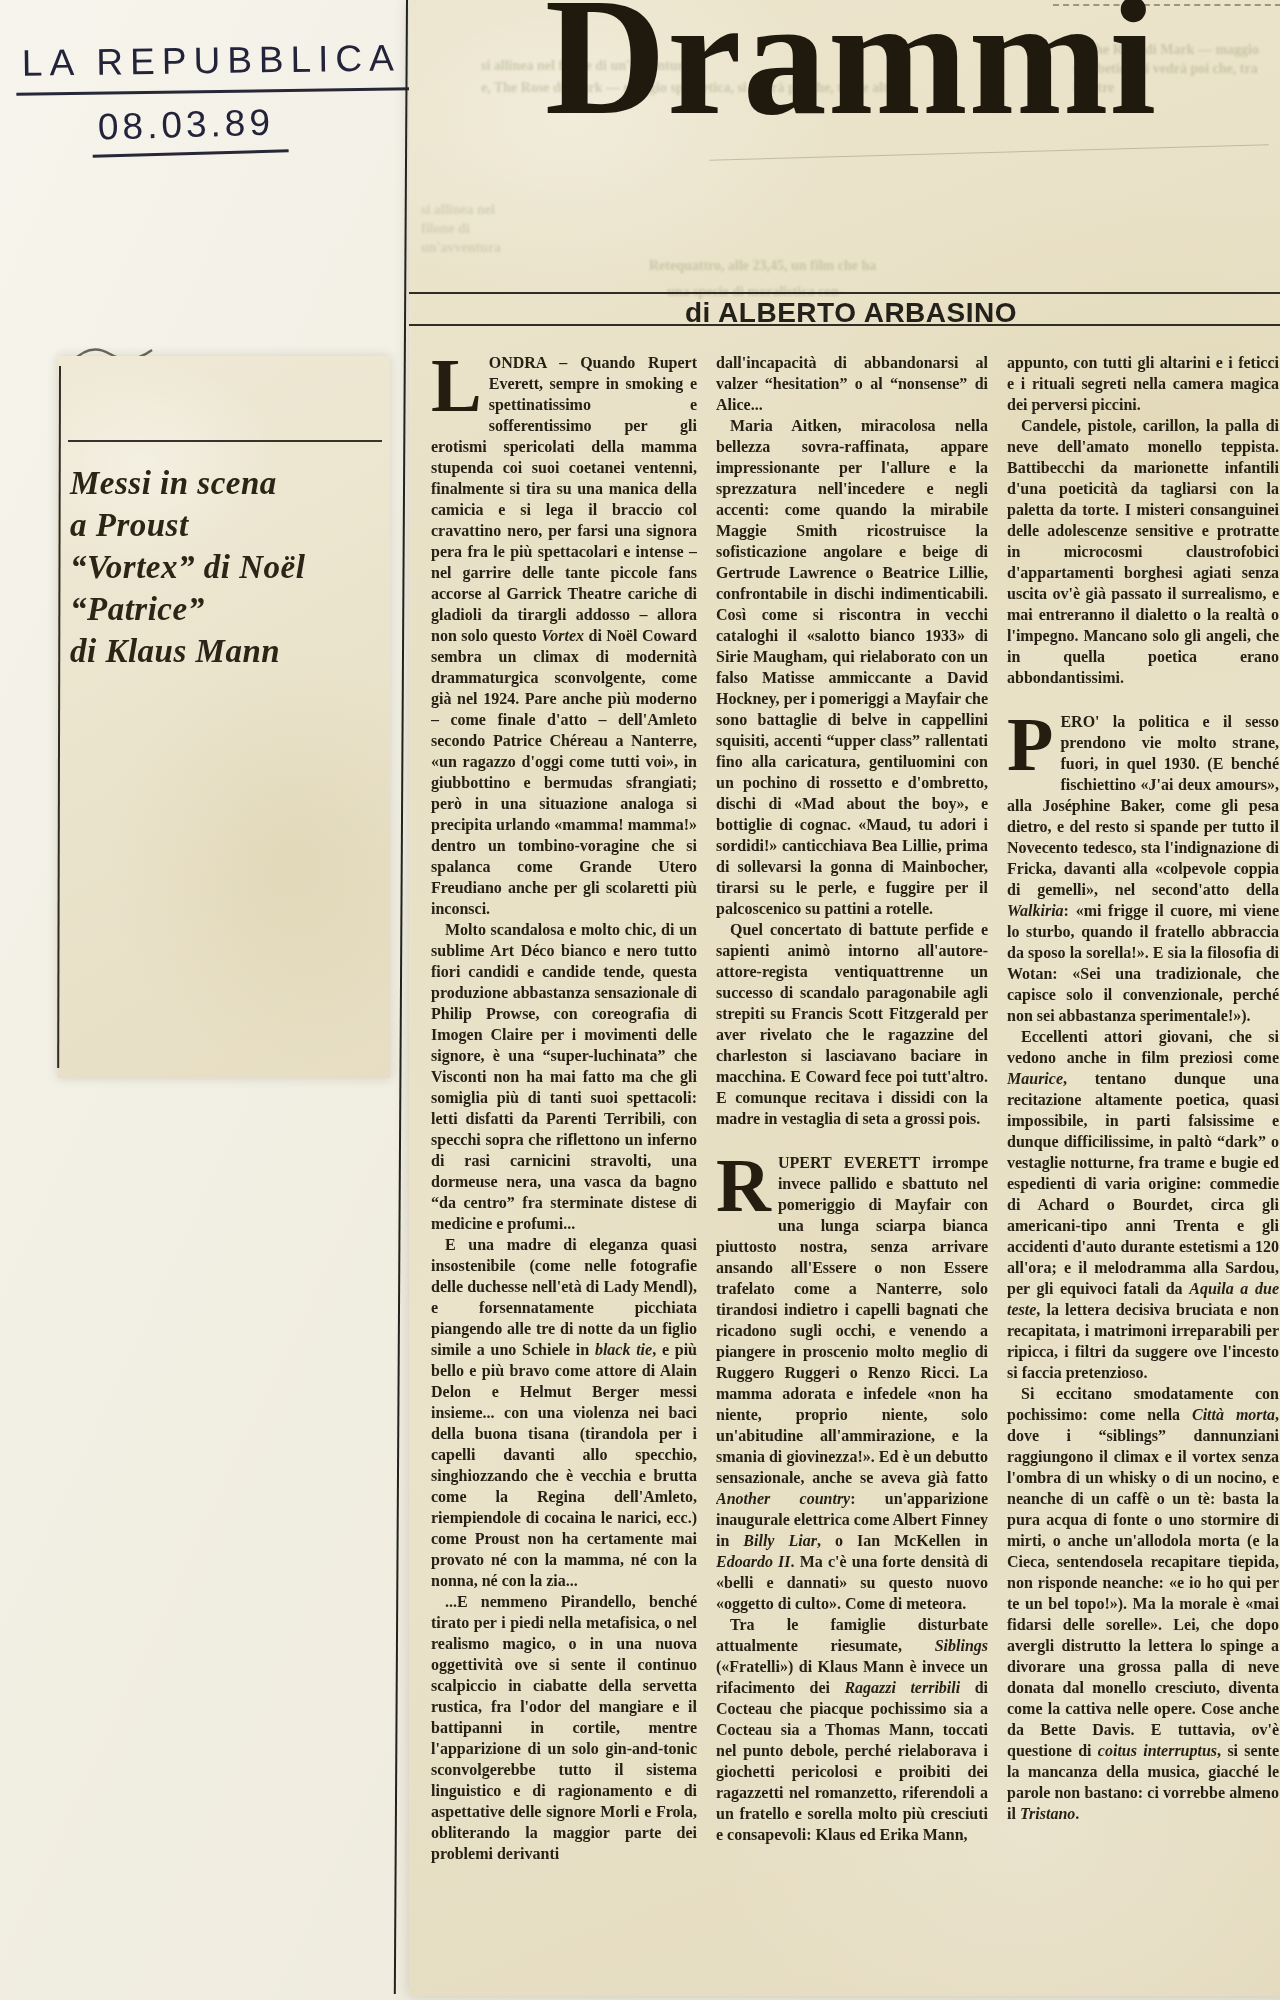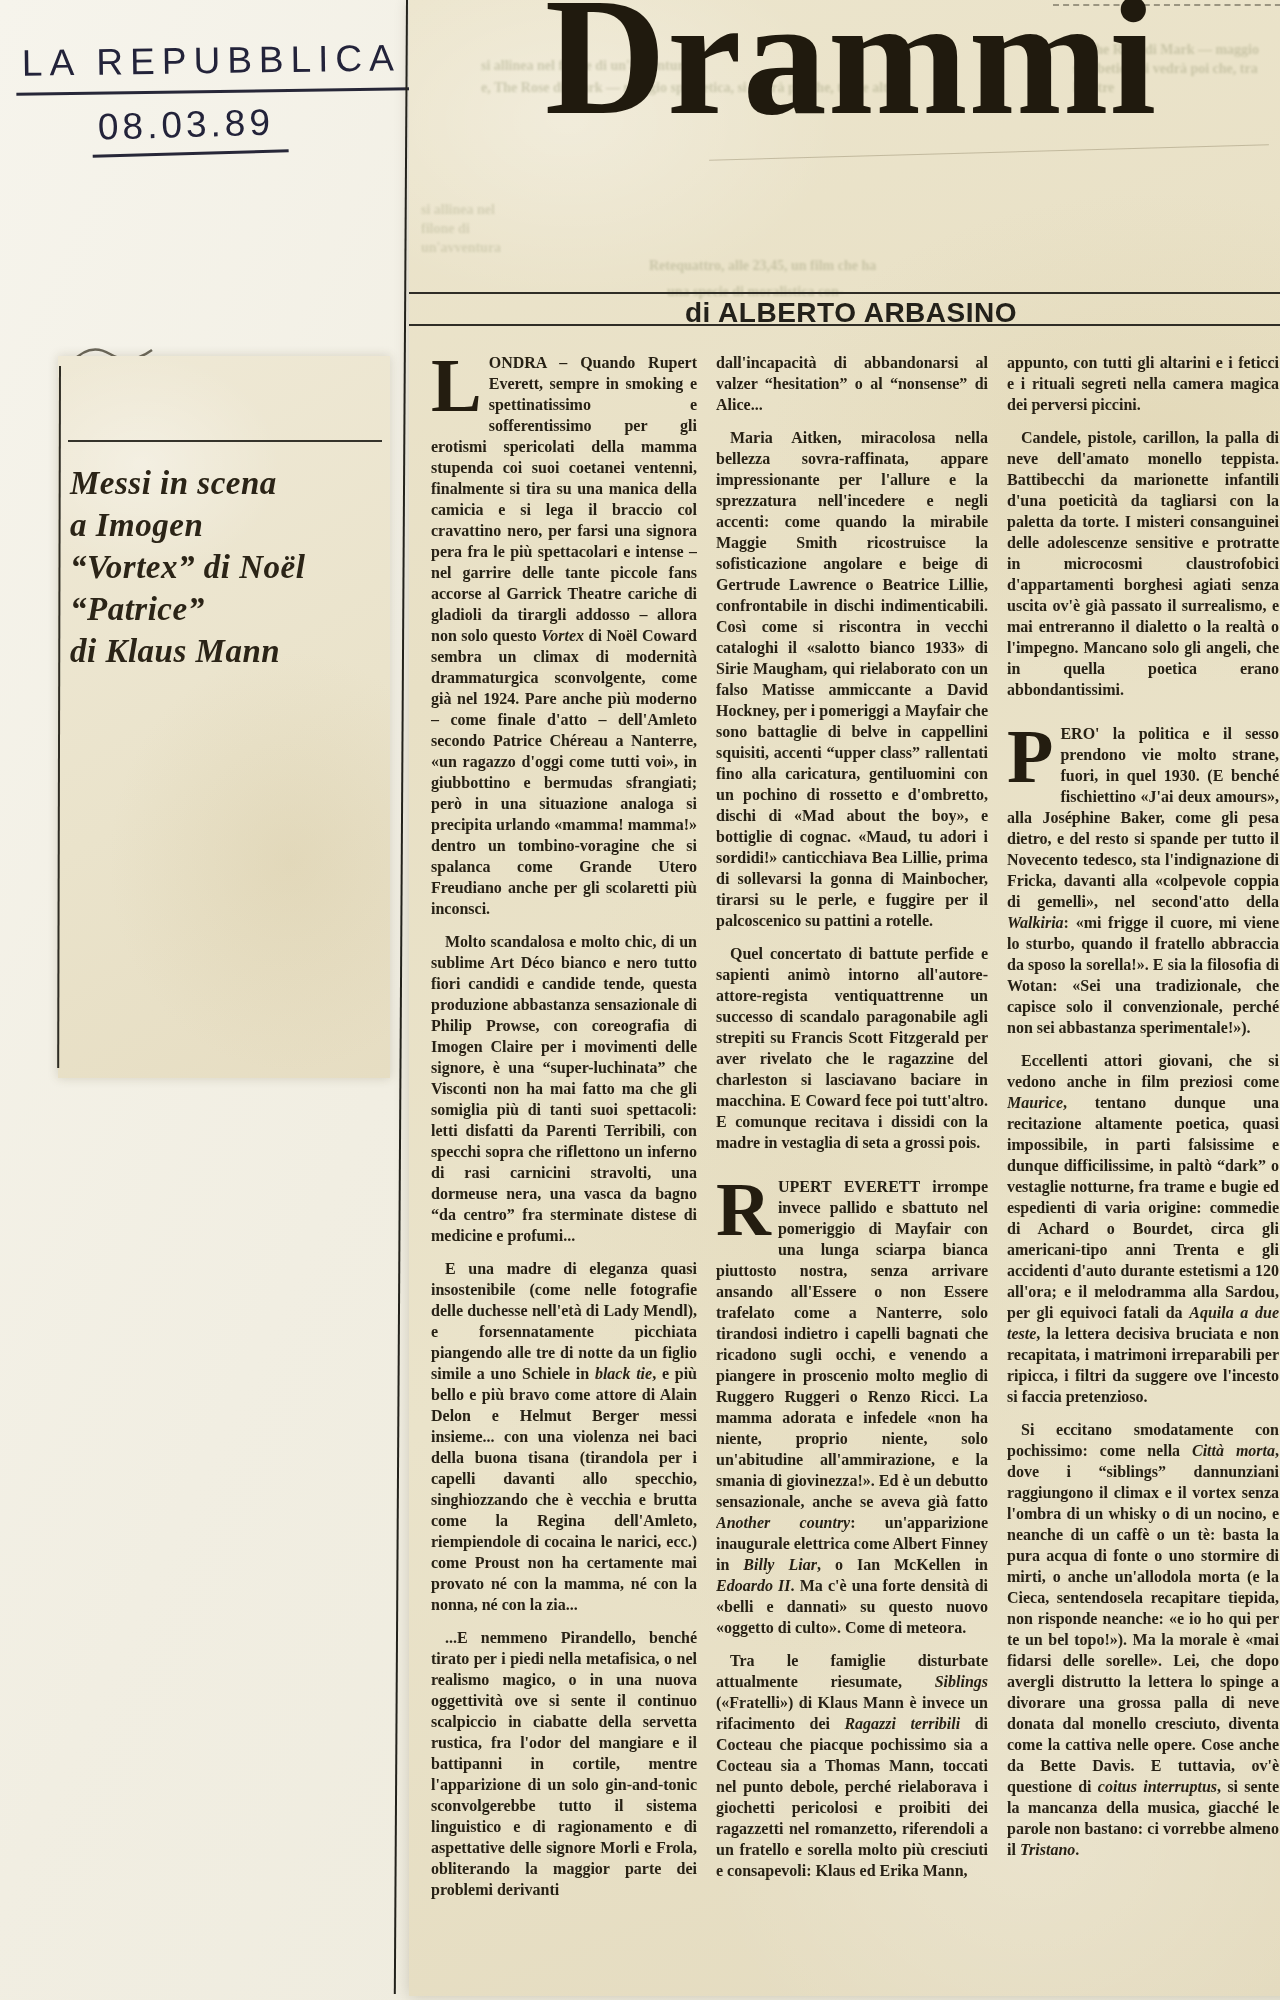--- a/index.html
+++ b/index.html
@@ -58,21 +58,21 @@
   .rule1{top:292px;} .rule2{top:324px;}
   .byline{position:absolute;top:297px;left:0;width:100%;text-align:center;
       font-family:"Liberation Sans",sans-serif;font-weight:700;font-size:28px;
       color:#23211a;letter-spacing:.5px;}
   
   .cols{position:absolute;left:22px;top:352px;width:848px;height:1606px;display:flex;gap:19px;}
   .col{font:700 16px/21px "Liberation Serif",serif;color:#272115;text-align:justify;
       overflow:hidden;height:1606px;}
   .c0{width:266px;} .c1{width:272px;} .c2{width:272px;}
   .apara{margin:0;}
-  .apara.ind{text-indent:14px;margin-top:12px;}
+  .apara.ind{text-indent:14px;}
   .apara.hasdrop{margin-top:23px;}
   .col .apara:first-child{margin-top:0;}
   .dropcap{float:left;font-weight:700;font-size:76px;line-height:58px;height:62px;
       margin:4px 7px 0 0;color:#241d10;}
   em{font-style:italic;}
   
   .ghost{position:absolute;color:#7d8158;opacity:.30;filter:blur(1.1px);
       font:700 14px/19px "Liberation Serif",serif;white-space:nowrap;}
   .g1{left:72px;top:56px;} .g2{left:72px;top:78px;} .g3{left:240px;top:256px;}
   .g4{left:258px;top:282px;} .g5{right:30px;top:40px;width:190px;white-space:normal;overflow:hidden;height:210px;}
@@ -87,21 +87,21 @@
 <svg class="pencil" width="130" height="80">
   <path d="M6,28 q18,-20 38,-8 t42,-4" stroke="#6b675a" stroke-width="2.5" fill="none"></path>
   <path d="M48,52 q-8,14 2,22" stroke="#6b675a" stroke-width="2" fill="none"></path>
 </svg>
 
 <div class="sideclip">
   <div class="edge"></div>
   <div class="rule"></div>
   <div class="side-text">
     <div>Messi in scena</div>
-    <div>a Imogen</div>
+    <div>a Proust</div>
     <div>“Vortex” di Noël</div>
     <div>“Patrice”</div>
     <div>di Klaus Mann</div>
   </div>
 </div>
 
 <div class="mainclip">
   <div class="clip-edge"></div>
   <div class="tear-top"></div>
   <div class="crease"></div>

